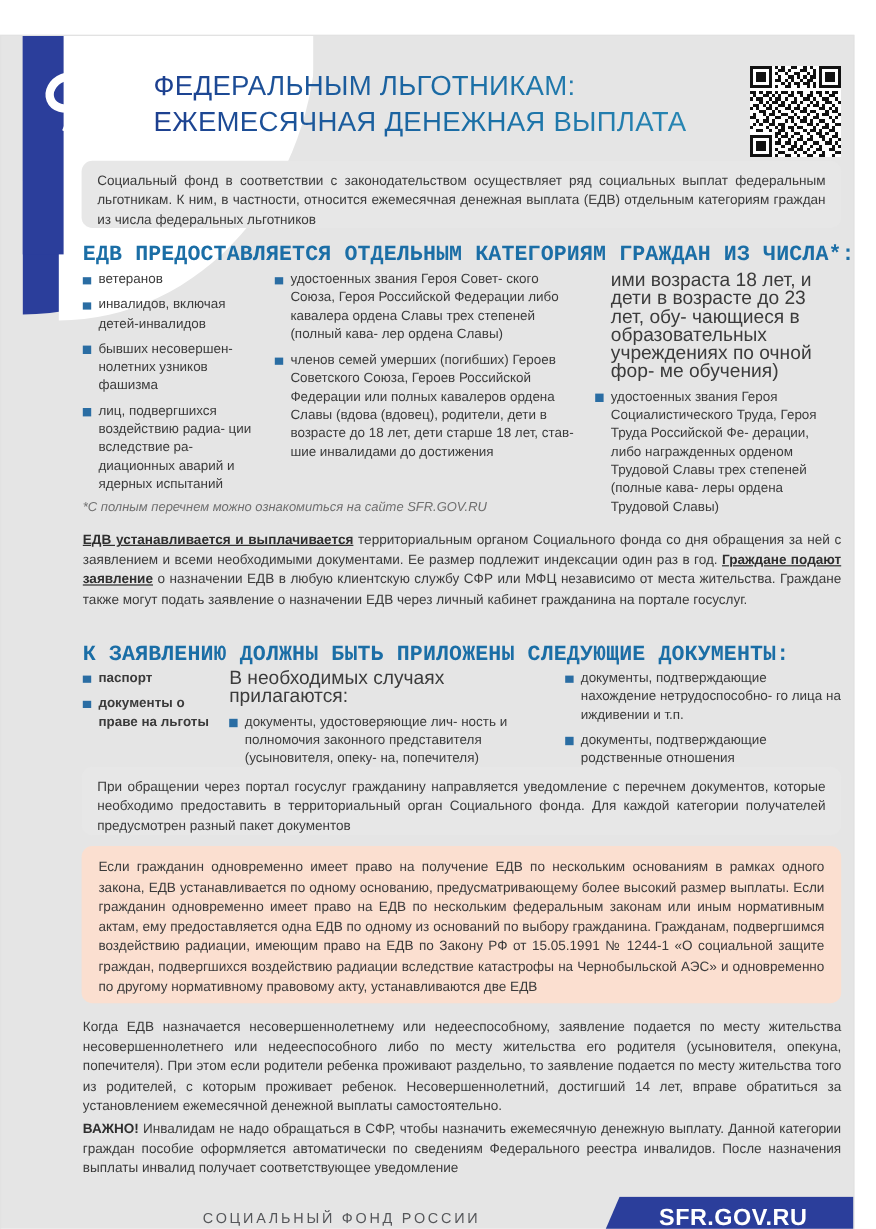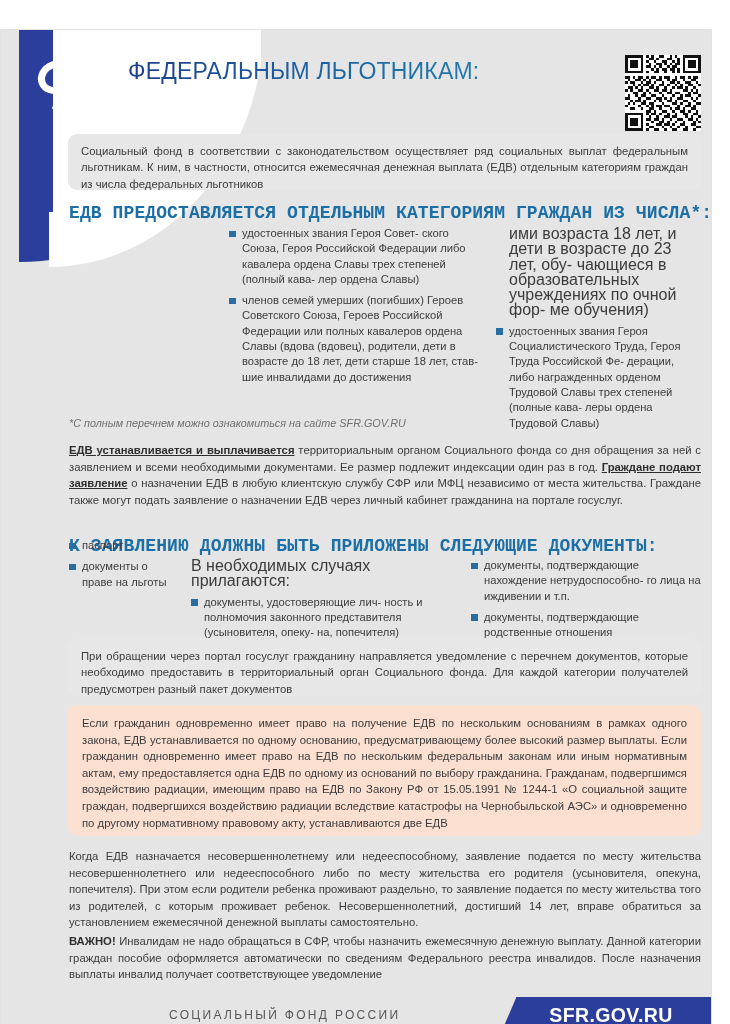--- a/index.html
+++ b/index.html
@@ -219,20 +219,21 @@
   <svg class="logo" viewBox="0 0 70 66">
     <g fill="none" stroke="#ffffff" stroke-width="7">
       <ellipse cx="26" cy="25" rx="16" ry="13" transform="rotate(-22 26 25)"></ellipse>
       <ellipse cx="44" cy="34" rx="16" ry="13" transform="rotate(-22 44 34)"></ellipse>
     </g>
     <line x1="46" y1="8" x2="24" y2="58" stroke="#ffffff" stroke-width="7"></line>
   </svg>
 
   <div class="header-title">
     <div class="line">ФЕДЕРАЛЬНЫМ ЛЬГОТНИКАМ:</div>
+    <div class="line">ЕЖЕМЕСЯЧНАЯ ДЕНЕЖНАЯ ВЫПЛАТА</div>
   </div>
 
   <svg class="qr" viewBox="0 0 29 29" shape-rendering="crispEdges">
     <rect width="29" height="29" fill="#ffffff"></rect>
     <g fill="#111111">
       <rect x="0" y="0" width="7" height="1"></rect>
         <rect x="0" y="6" width="7" height="1"></rect>
       <rect x="0" y="0" width="1" height="7"></rect>
         <rect x="6" y="0" width="1" height="7"></rect>
       <rect x="2" y="2" width="3" height="3"></rect>
@@ -454,40 +455,46 @@
         <rect x="18" y="28" width="2" height="1"></rect>
         <rect x="22" y="28" width="2" height="1"></rect>
         <rect x="26" y="28" width="1" height="1"></rect>
     </g>
   </svg>
 
   <div class="greybox" style="left:67px; top:104px; width:633px; height:56px;">Социальный фонд в соответствии с законодательством осуществляет ряд социальных выплат федеральным льготникам. К ним, в частности, относится ежемесячная денежная выплата (ЕДВ) отдельным категориям граждан из числа федеральных льготников</div>
 
   <div class="section-heading" style="left:68px; top:173px;">ЕДВ ПРЕДОСТАВЛЯЕТСЯ ОТДЕЛЬНЫМ КАТЕГОРИЯМ ГРАЖДАН ИЗ ЧИСЛА*:</div>
 
+  <div class="bullet-col" style="left:68px; top:196px; width:150px;">
+    <div class="bullet-item">ветеранов</div>
+    <div class="bullet-item">инвалидов, включая детей-инвалидов</div>
+    <div class="bullet-item">бывших несовершен- нолетних узников фашизма</div>
+    <div class="bullet-item">лиц, подвергшихся воздействию радиа- ции вследствие ра- диационных аварий и ядерных испытаний</div>
+  </div>
 
   <div class="bullet-col" style="left:228px; top:196px; width:250px;">
     <div class="bullet-item">удостоенных звания Героя Совет- ского Союза, Героя Российской Федерации либо кавалера ордена Славы трех степеней (полный кава- лер ордена Славы)</div>
     <div class="bullet-item">членов семей умерших (погибших) Героев Советского Союза, Героев Российской Федерации или полных кавалеров ордена Славы (вдова (вдовец), родители, дети в возрасте до 18 лет, дети старше 18 лет, став- шие инвалидами до достижения</div>
   </div>
 
   <div class="bullet-col" style="left:495px; top:196px; width:205px;">
     <div class="plain-item cont-line">ими возраста 18 лет, и дети в возрасте до 23 лет, обу- чающиеся в образовательных учреждениях по очной фор- ме обучения)</div>
     <div class="bullet-item">удостоенных звания Героя Социалистического Труда, Героя Труда Российской Фе- дерации, либо награжденных орденом Трудовой Славы трех степеней (полные кава- леры ордена Трудовой Славы)</div>
   </div>
 
   <div class="footnote" style="left:68px; top:387px;">*С полным перечнем можно ознакомиться на сайте SFR.GOV.RU</div>
 
   <div class="para" style="left:68px; top:412px; width:632px;">
     <b><u>ЕДВ устанавливается и выплачивается</u></b><span> территориальным органом Социального фонда со дня обращения за ней с заявлением и всеми необходимыми документами. Ее размер подлежит индексации один раз в год. </span><b><u>Граждане подают заявление</u></b><span> о назначении ЕДВ в любую клиентскую службу СФР или МФЦ независимо от места жительства. Граждане также могут подать заявление о назначении ЕДВ через личный кабинет гражданина на портале госуслуг.</span>
   </div>
 
   <div class="section-heading" style="left:68px; top:506px;">К ЗАЯВЛЕНИЮ ДОЛЖНЫ БЫТЬ ПРИЛОЖЕНЫ СЛЕДУЮЩИЕ ДОКУМЕНТЫ:</div>
 
-  <div class="bullet-col" style="left:68px; top:508px; width:110px;">
+  <div class="bullet-col" style="left:68px; top:528px; width:110px;font-weight:bold;">
     <div class="bullet-item">паспорт</div>
     <div class="bullet-item">документы о праве на льготы</div>
   </div>
 
   <div class="bullet-col" style="left:190px; top:528px; width:250px;">
     <div class="plain-item">В необходимых случаях прилагаются:</div>
     <div class="bullet-item">документы, удостоверяющие лич- ность и полномочия законного представителя (усыновителя, опеку- на, попечителя)</div>
   </div>
 
   <div class="bullet-col" style="left:470px; top:528px; width:230px;">

